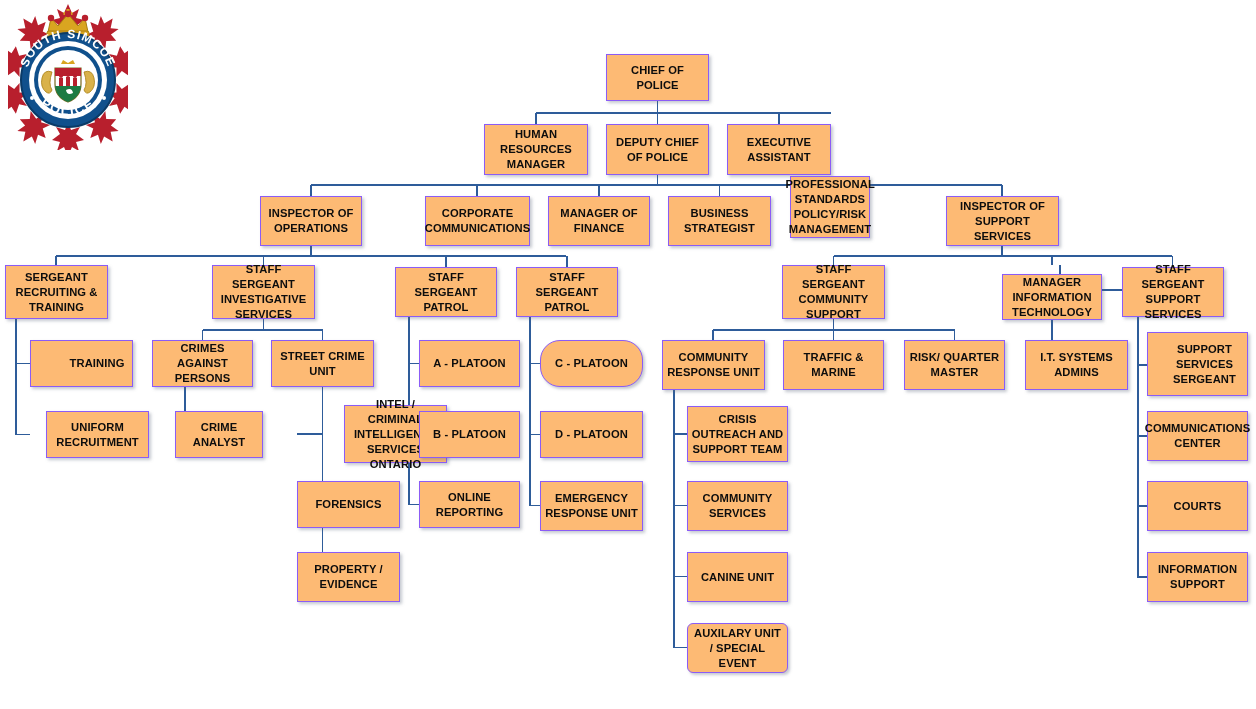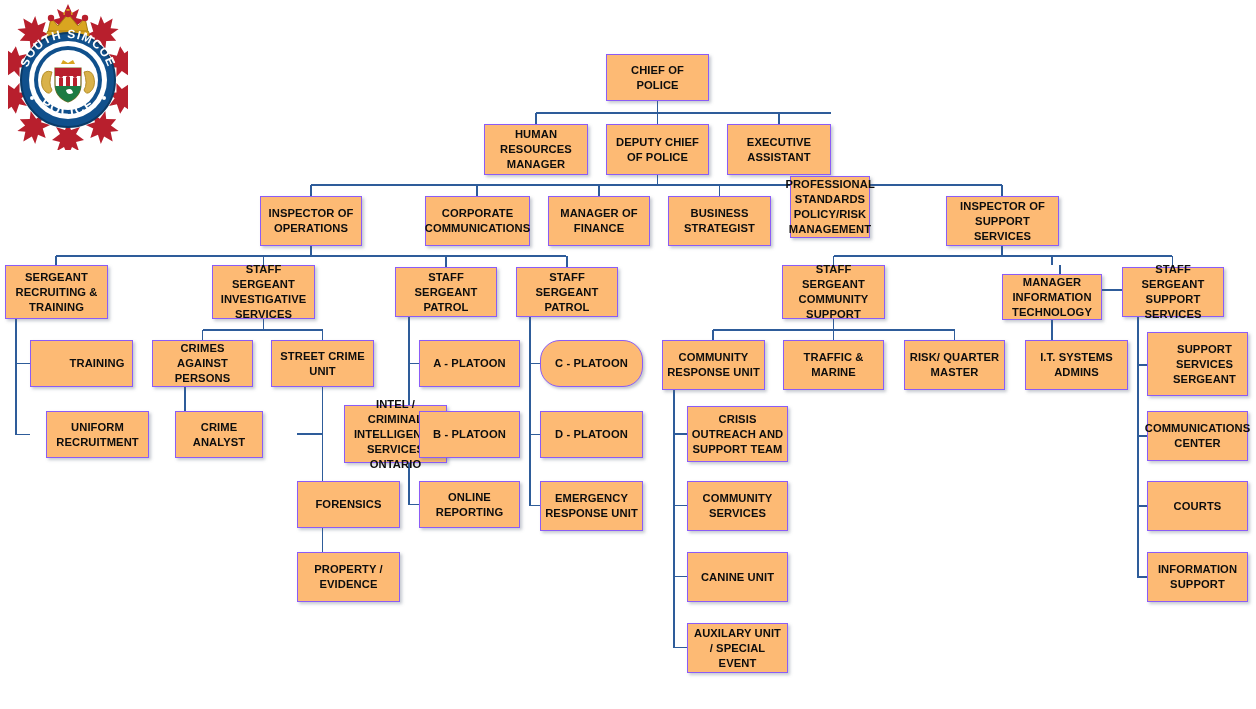--- a/index.html
+++ b/index.html
@@ -321,21 +321,21 @@
       </div>
       <div class="node" style="left: 687px; top: 406px; width: 101px; height: 56px;">
         <span>CRISIS OUTREACH AND SUPPORT TEAM</span>
       </div>
       <div class="node" style="left: 687px; top: 481px; width: 101px; height: 50px;">
         <span>COMMUNITY SERVICES</span>
       </div>
       <div class="node" style="left: 687px; top: 552px; width: 101px; height: 50px;">
         <span>CANINE UNIT</span>
       </div>
-      <div class="node" style="left: 687px; top: 623px; width: 101px; height: 50px;">
+      <div class="node" style="left: 687px; top: 623px; width: 101px; height: 50px; border-radius: 6px;">
         <span>AUXILARY UNIT / SPECIAL EVENT</span>
       </div>
       <div class="node" style="left: 783px; top: 340px; width: 101px; height: 50px;">
         <span>TRAFFIC &amp; MARINE</span>
       </div>
       <div class="node" style="left: 904px; top: 340px; width: 101px; height: 50px;">
         <span>RISK/ QUARTER MASTER</span>
       </div>
       <div class="node" style="left: 1025px; top: 340px; width: 103px; height: 50px;">
         <span>I.T. SYSTEMS ADMINS</span>

